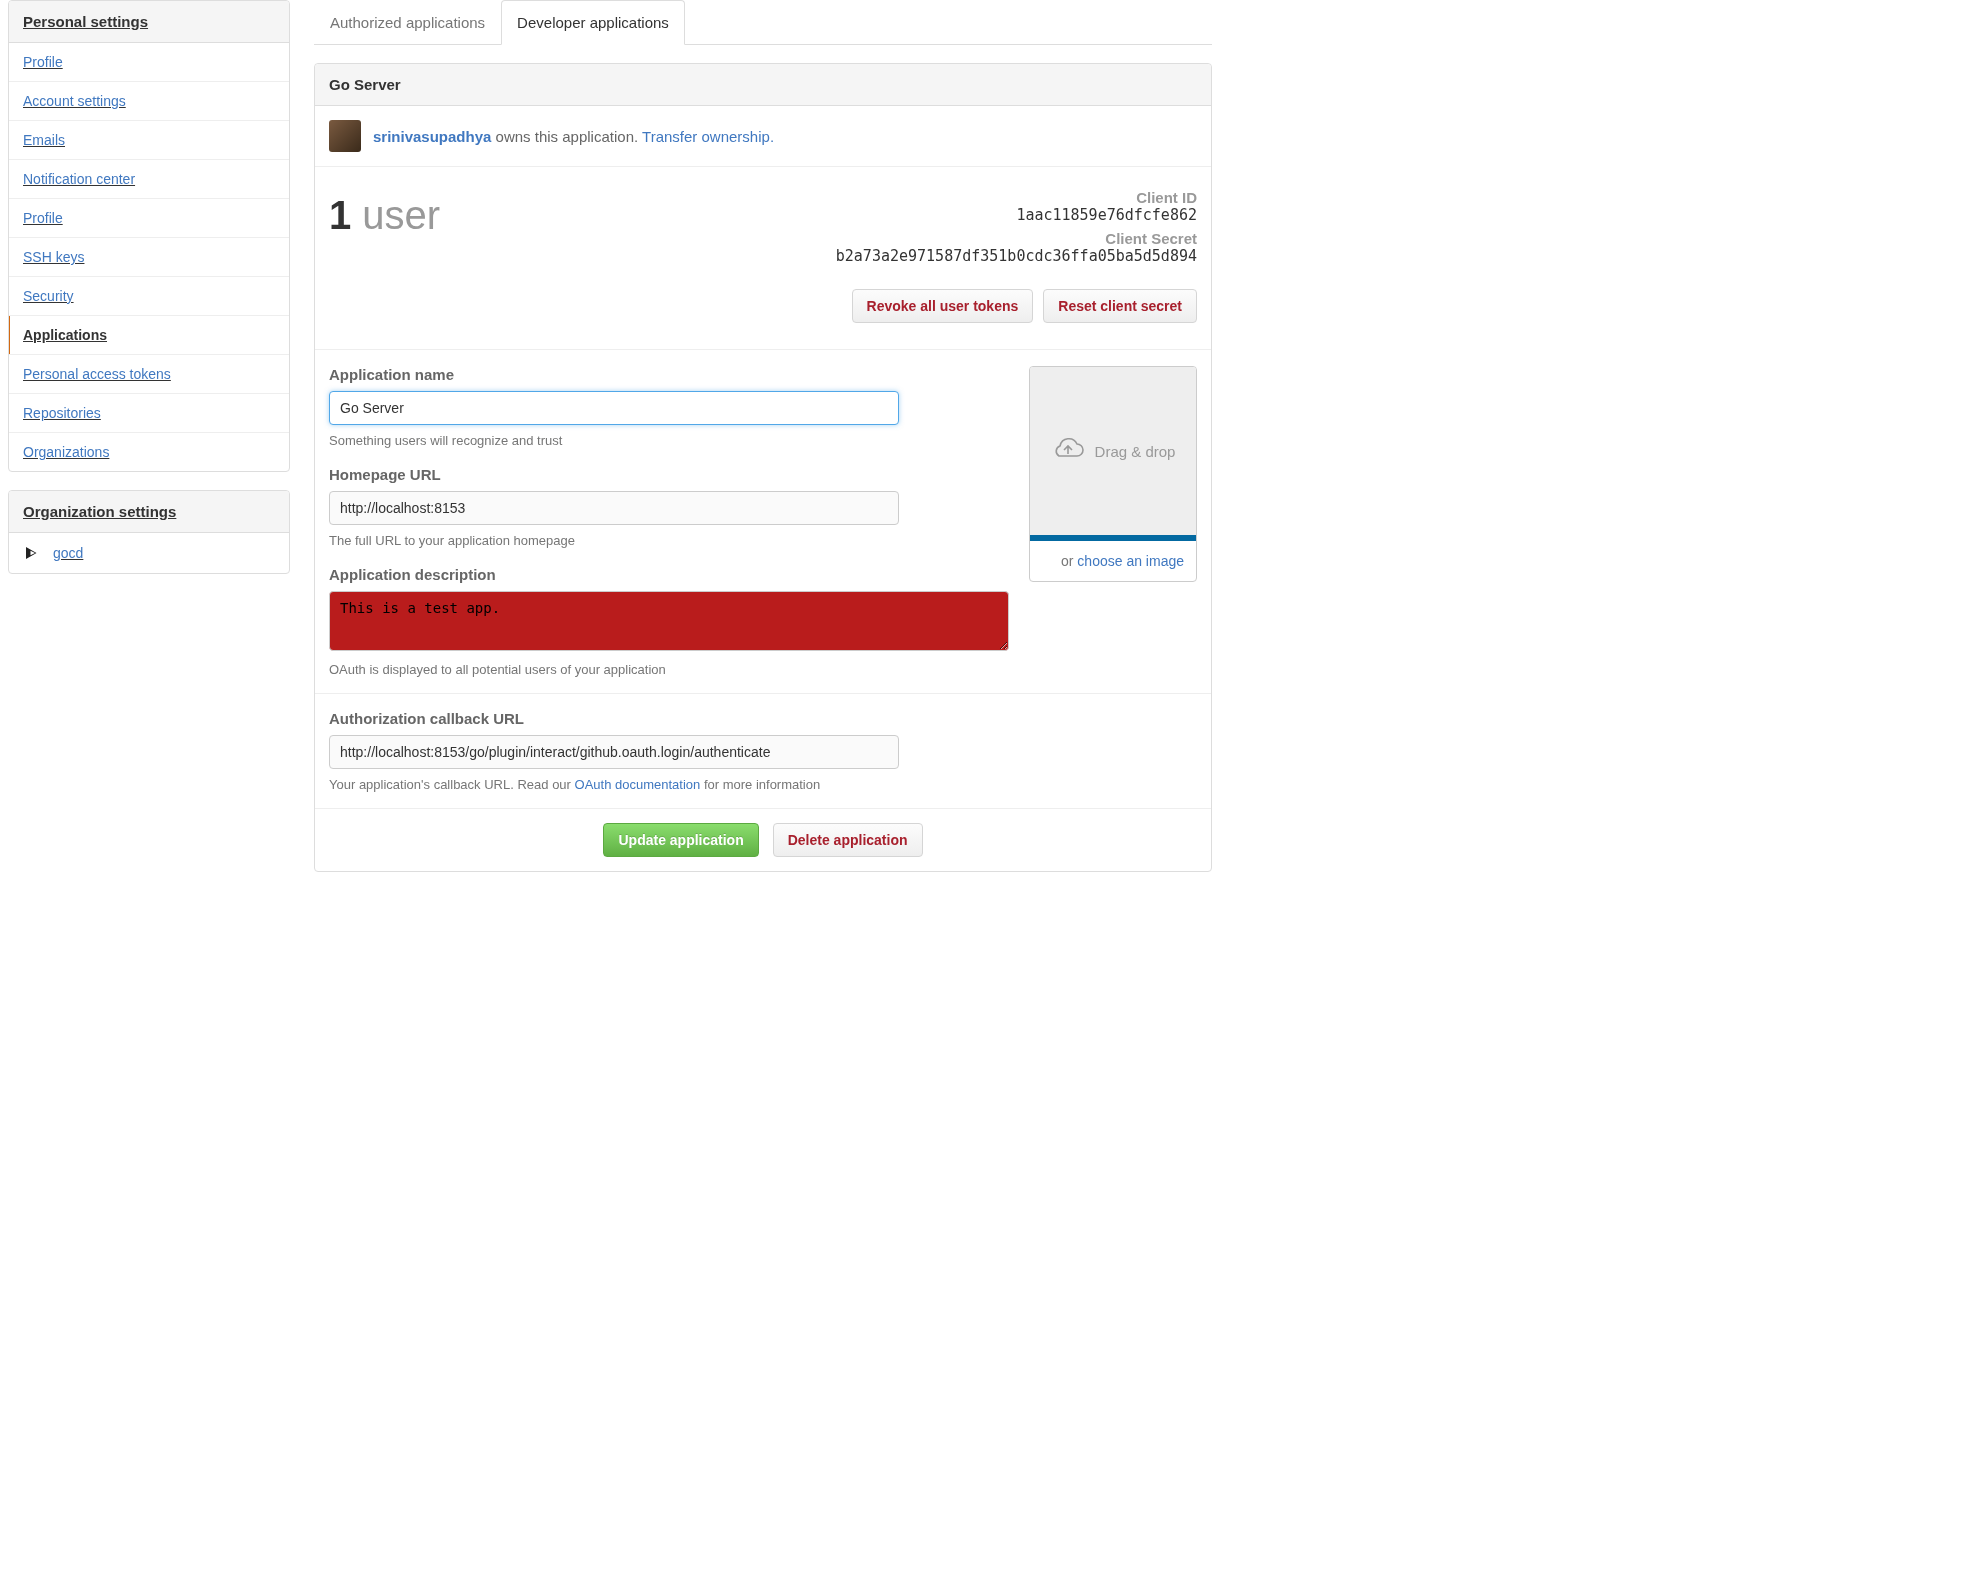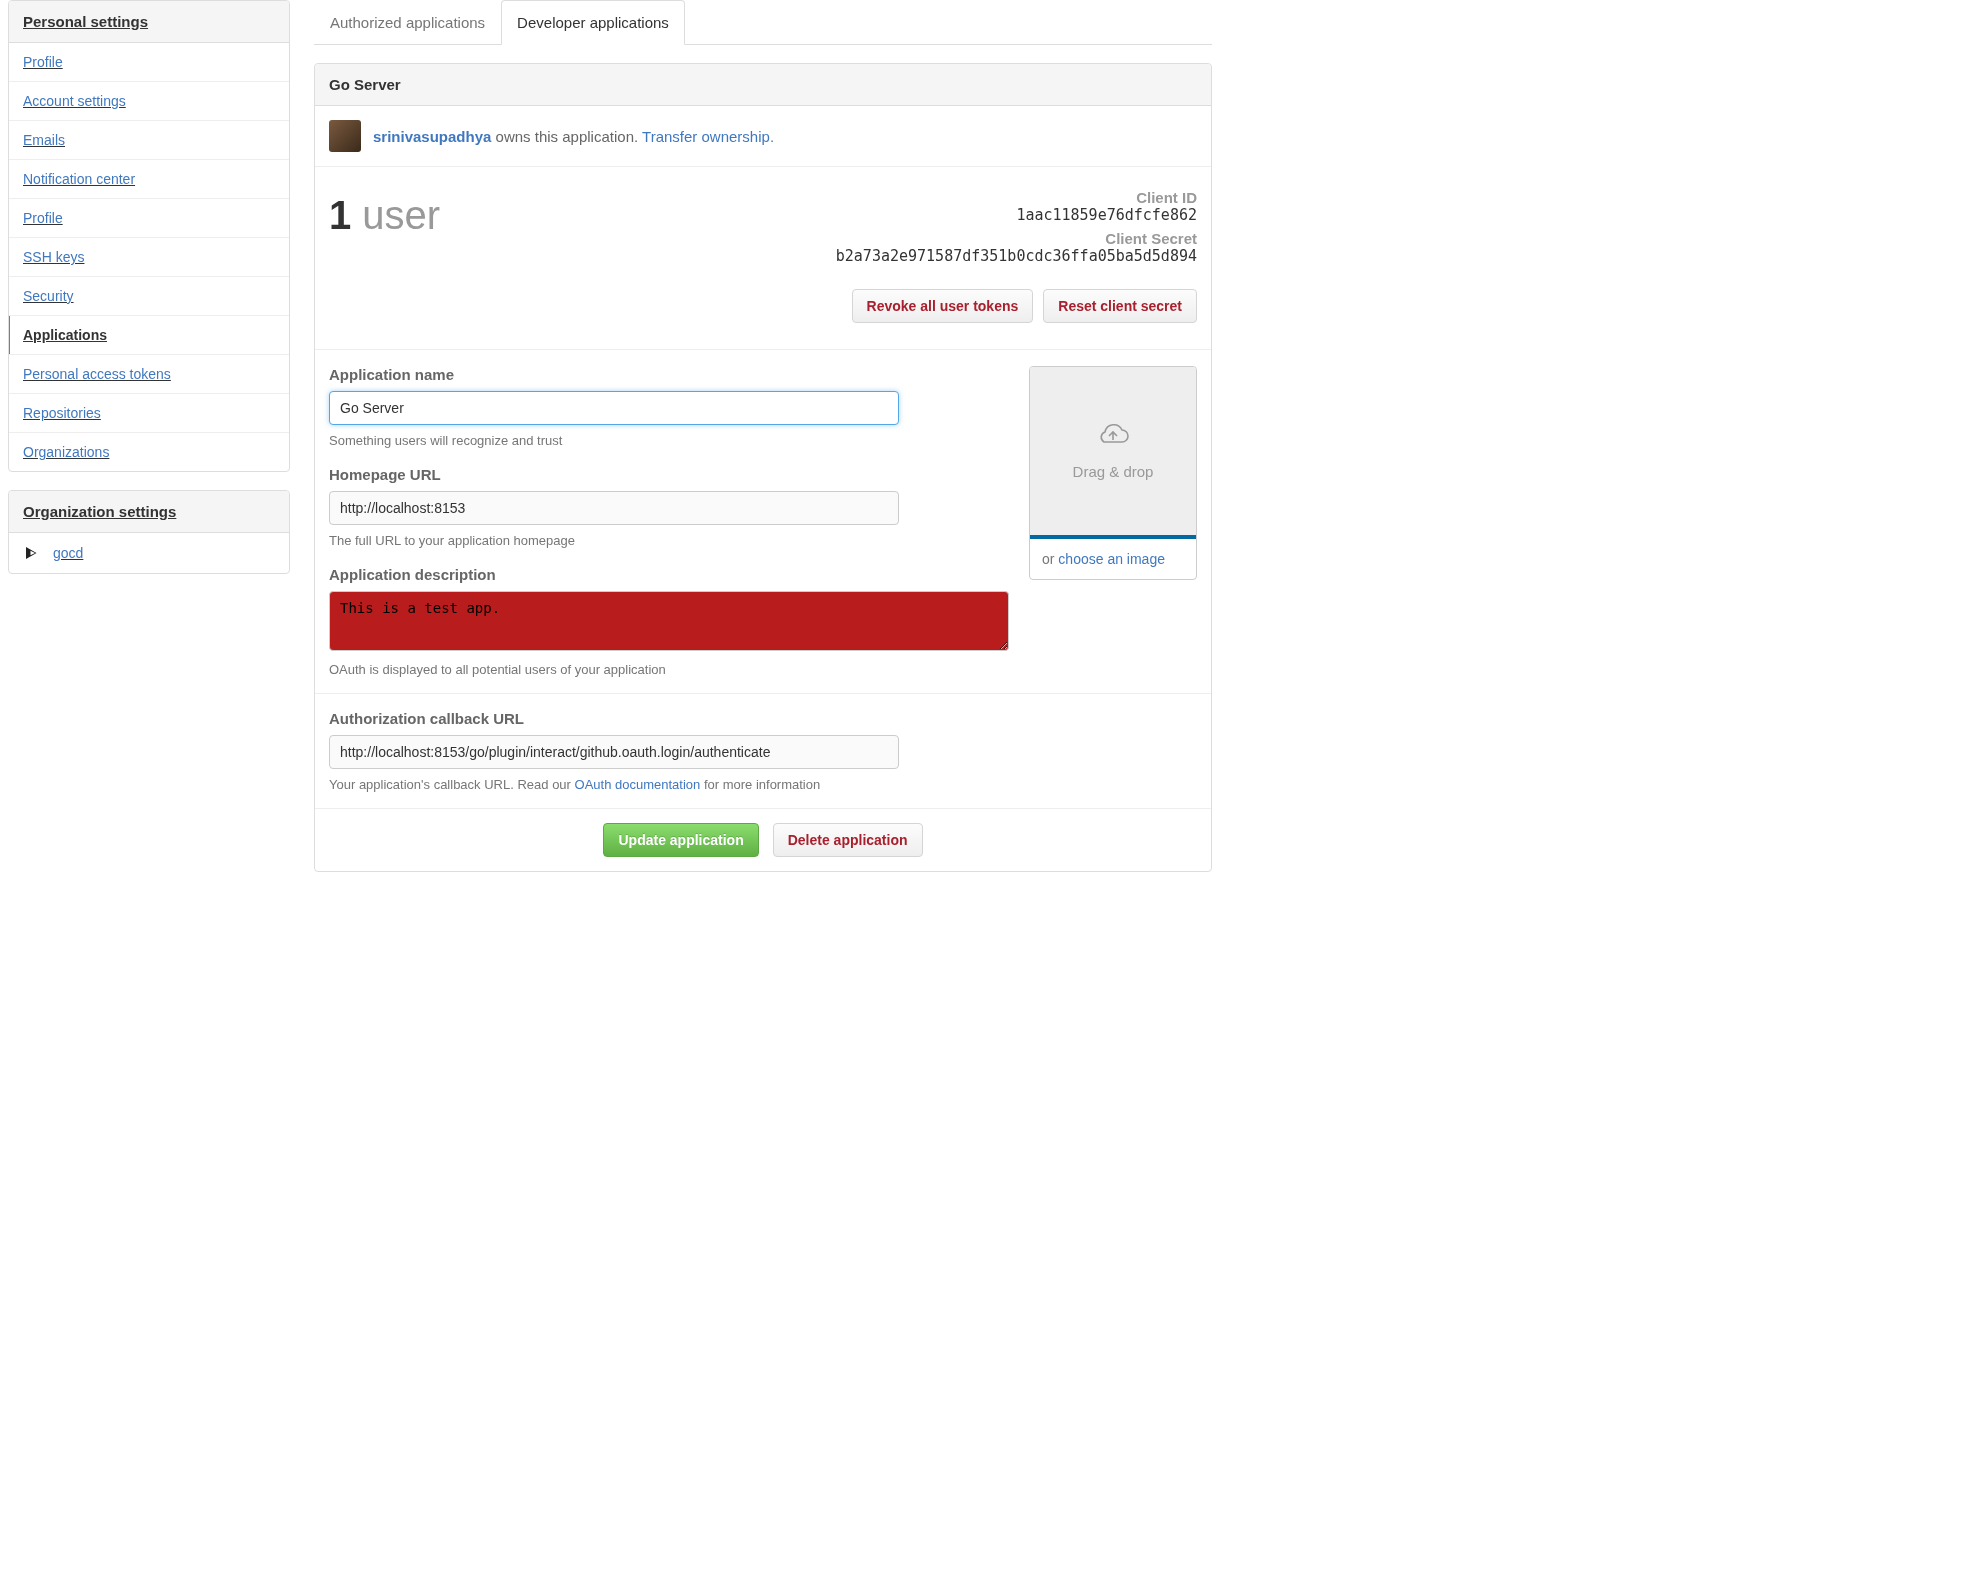--- a/index.html
+++ b/index.html
@@ -237,34 +237,34 @@
     flex-shrink: 0;
     border: 1px solid #ccc;
     border-radius: 4px;
     overflow: hidden;
     align-self: flex-start;
   }
   .drop-area {
     background: #eee;
     height: 168px;
     display: flex;
-    flex-direction: column;
+    flex-direction: row;
     align-items: center;
     justify-content: center;
     gap: 10px;
     color: #999;
     font-size: 15px;
   }
   .upload-icon svg { width: 34px; height: 28px; }
   .choose-row {
     padding: 12px;
     font-size: 14px;
-    text-align: left;
+    text-align: right;
     color: #767676;
-    border-top: 4px solid #0369a1;
+    border-top: 6px solid #0369a1;
   }
   .choose-row a { color: #4078c0; cursor: pointer; }
   .callback-section {
     padding: 16px 14px;
   }
   .action-row {
     padding: 14px;
     border-top: 1px solid #eee;
     display: flex;
     gap: 14px;

